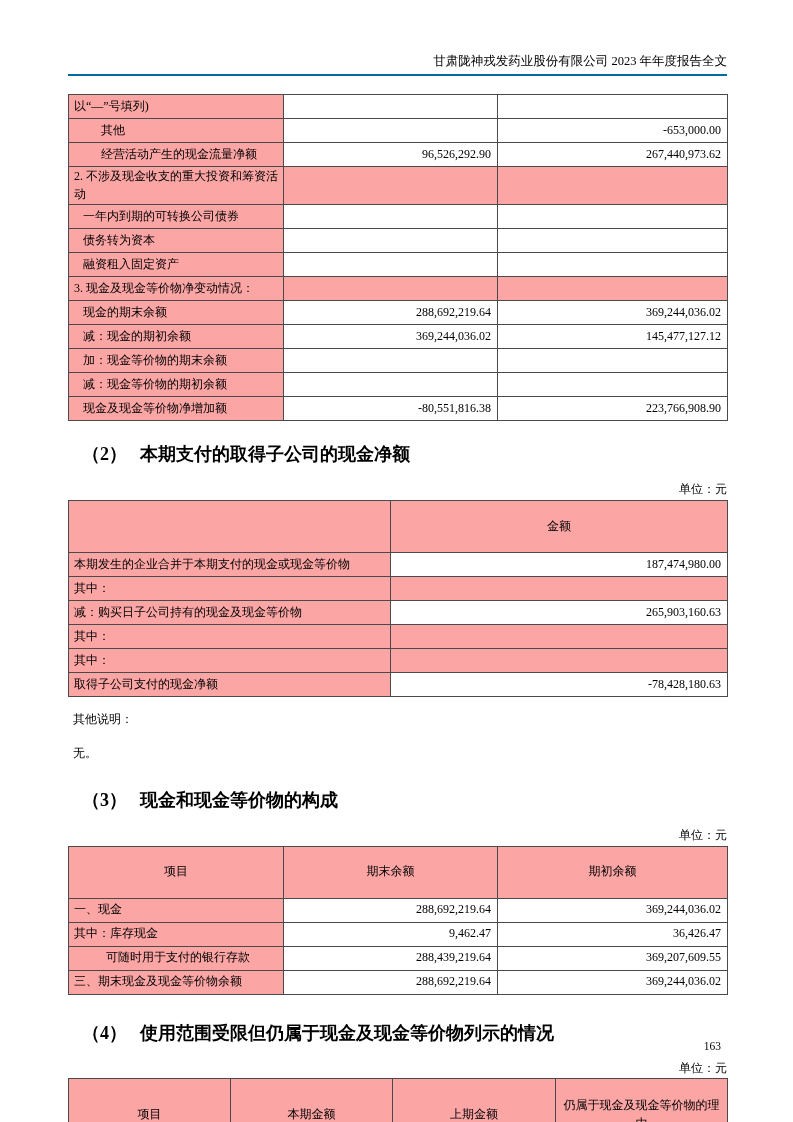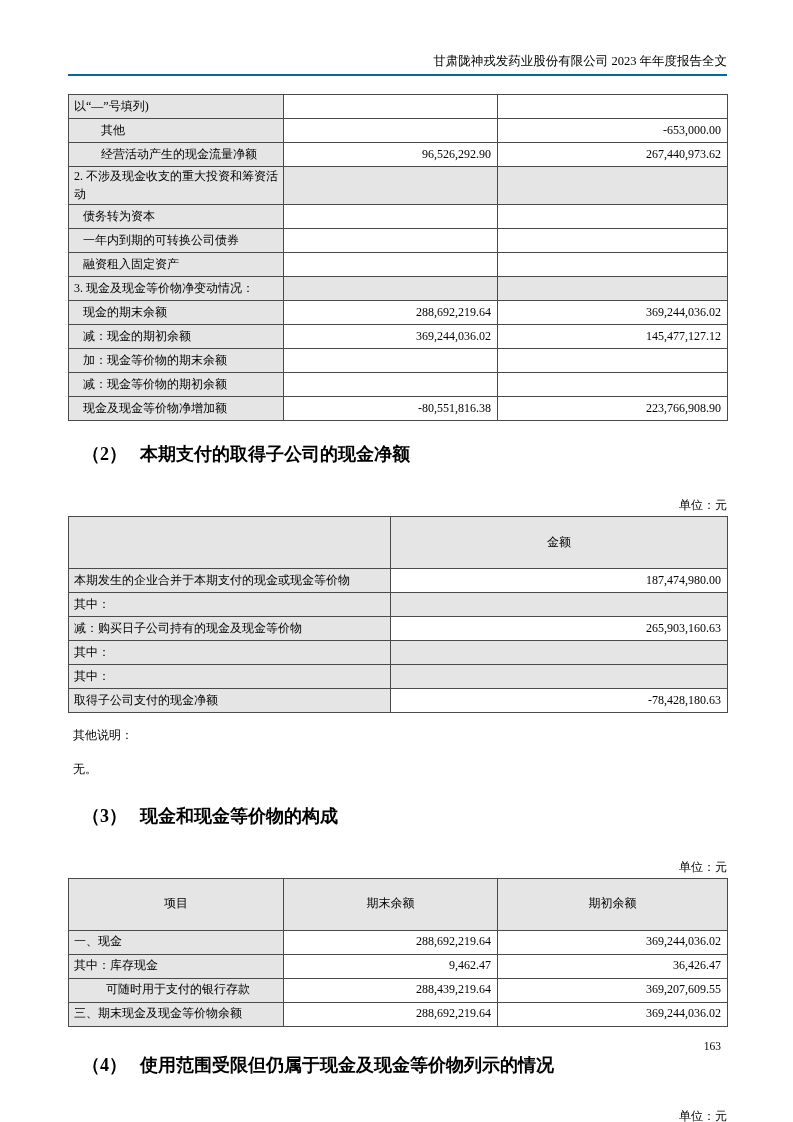--- a/index.html
+++ b/index.html
@@ -14,37 +14,37 @@
   
   .report-header{
     padding-top:53px;padding-bottom:5px;text-align:right;
     font-size:12.5px;border-bottom:2px solid #0369a1;line-height:1.3;
   }
 
   
   table{border-collapse:collapse;table-layout:fixed;width:659px;font-size:12px;}
   td,th{border:1px solid #4a4a4a;height:21px;line-height:1.45;
         font-weight:normal;vertical-align:middle;word-break:break-all;}
-  .g{background:#e5e5e5;}
+  .g{background:#fca5a5;}
   .lbl{text-align:left;padding:1px 4px 1px 5px;}
   .val{text-align:right;padding:1px 6px 1px 4px;}
   .ctr{text-align:center;padding:15px 4px;}
   .i1{padding-left:14px;}
   .i2{padding-left:32px;}
   .i3{padding-left:37px;}
   .t1{margin-top:18px;}
   .t-follow{margin-top:3px;}
   .t4 th{height:41px;}
 
   
   .section-heading{
     margin:22px 0 0 14px;font-size:18px;font-weight:bold;line-height:1.3;
   }
   .section-heading .num{margin-right:13px;}
-  .unit-line{margin-top:32px;margin-bottom:3px;text-align:right;font-size:12px;line-height:1.2;}
+  .unit-line{margin-top:16px;margin-bottom:3px;text-align:right;font-size:12px;line-height:1.2;}
   .note-label{margin-top:14px;padding-left:5px;font-size:12px;}
   .note-text{margin-top:17px;padding-left:5px;font-size:12px;}
   .sp-lg{margin-top:27px;}
 
   .page-number{
     position:absolute;top:1040px;right:72px;font-size:11.5px;
   }
 </style>
 </head>
 <body>
@@ -77,26 +77,26 @@
         <td class="lbl g i2">经营活动产生的现金流量净额</td>
         <td class="val">96,526,292.90</td>
         <td class="val">267,440,973.62</td>
       </tr>
       <tr>
         <td class="lbl g">2. 不涉及现金收支的重大投资和筹资活动</td>
         <td class="val g"></td>
         <td class="val g"></td>
       </tr>
       <tr>
+        <td class="lbl g i1">一年内到期的可转换公司债券</td>
+        <td class="val"></td>
+        <td class="val"></td>
+      </tr>
+      <tr>
         <td class="lbl g i1">债务转为资本</td>
-        <td class="val"></td>
-        <td class="val"></td>
-      </tr>
-      <tr>
-        <td class="lbl g i1">一年内到期的可转换公司债券</td>
         <td class="val"></td>
         <td class="val"></td>
       </tr>
       <tr>
         <td class="lbl g i1">融资租入固定资产</td>
         <td class="val"></td>
         <td class="val"></td>
       </tr>
       <tr>
         <td class="lbl g">3. 现金及现金等价物净变动情况：</td>

